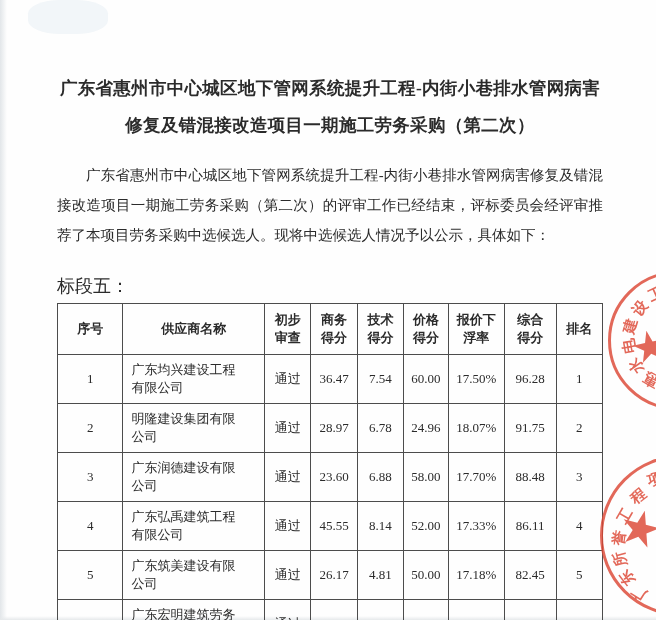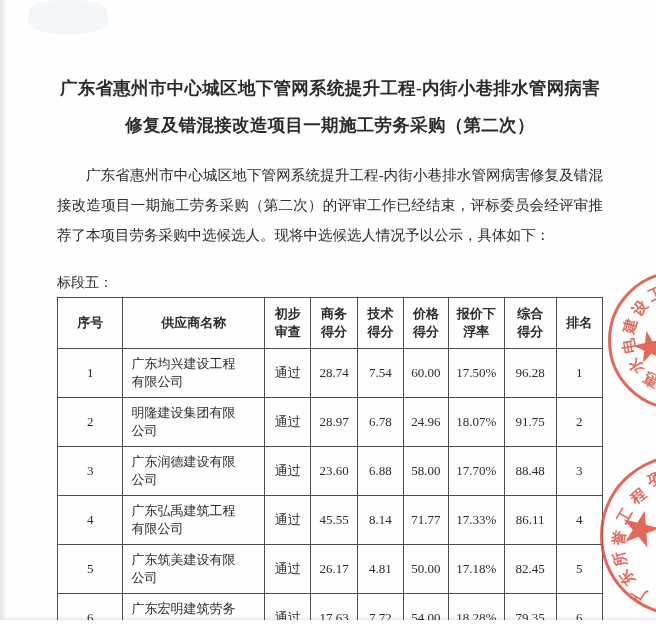--- a/index.html
+++ b/index.html
@@ -33,21 +33,21 @@
     letter-spacing:.3px;
   }
   .intro{
     margin:16px 0 24px 0;
     font-size:14.5px;
     line-height:30px;
     text-indent:2em;
     text-align:justify;
   }
   .section-label{
-    font-size:14px;
+    font-size:18px;
     margin:2px 0 5px 0;
   }
   table.score{
     width:100%;
     border-collapse:collapse;
     table-layout:fixed;
     font-size:13px;
   }
   table.score th,table.score td{
     border:1px solid #4c4c4c;
@@ -146,21 +146,21 @@
             <th>综合
 得分</th>
             <th>排名</th>
           </tr>
       </thead>
       <tbody id="table-body">
           <tr>
             <td>1</td>
             <td class="supplier">广东均兴建设工程有限公司</td>
             <td>通过</td>
-            <td>28.74</td>
+            <td>36.47</td>
             <td>7.54</td>
             <td>60.00</td>
             <td>17.50%</td>
             <td>96.28</td>
             <td>1</td>
           </tr>
           <tr>
             <td>2</td>
             <td class="supplier">明隆建设集团有限公司</td>
             <td>通过</td>
@@ -181,21 +181,21 @@
             <td>17.70%</td>
             <td>88.48</td>
             <td>3</td>
           </tr>
           <tr>
             <td>4</td>
             <td class="supplier">广东弘禹建筑工程有限公司</td>
             <td>通过</td>
             <td>45.55</td>
             <td>8.14</td>
-            <td>71.77</td>
+            <td>52.00</td>
             <td>17.33%</td>
             <td>86.11</td>
             <td>4</td>
           </tr>
           <tr>
             <td>5</td>
             <td class="supplier">广东筑美建设有限公司</td>
             <td>通过</td>
             <td>26.17</td>
             <td>4.81</td>

